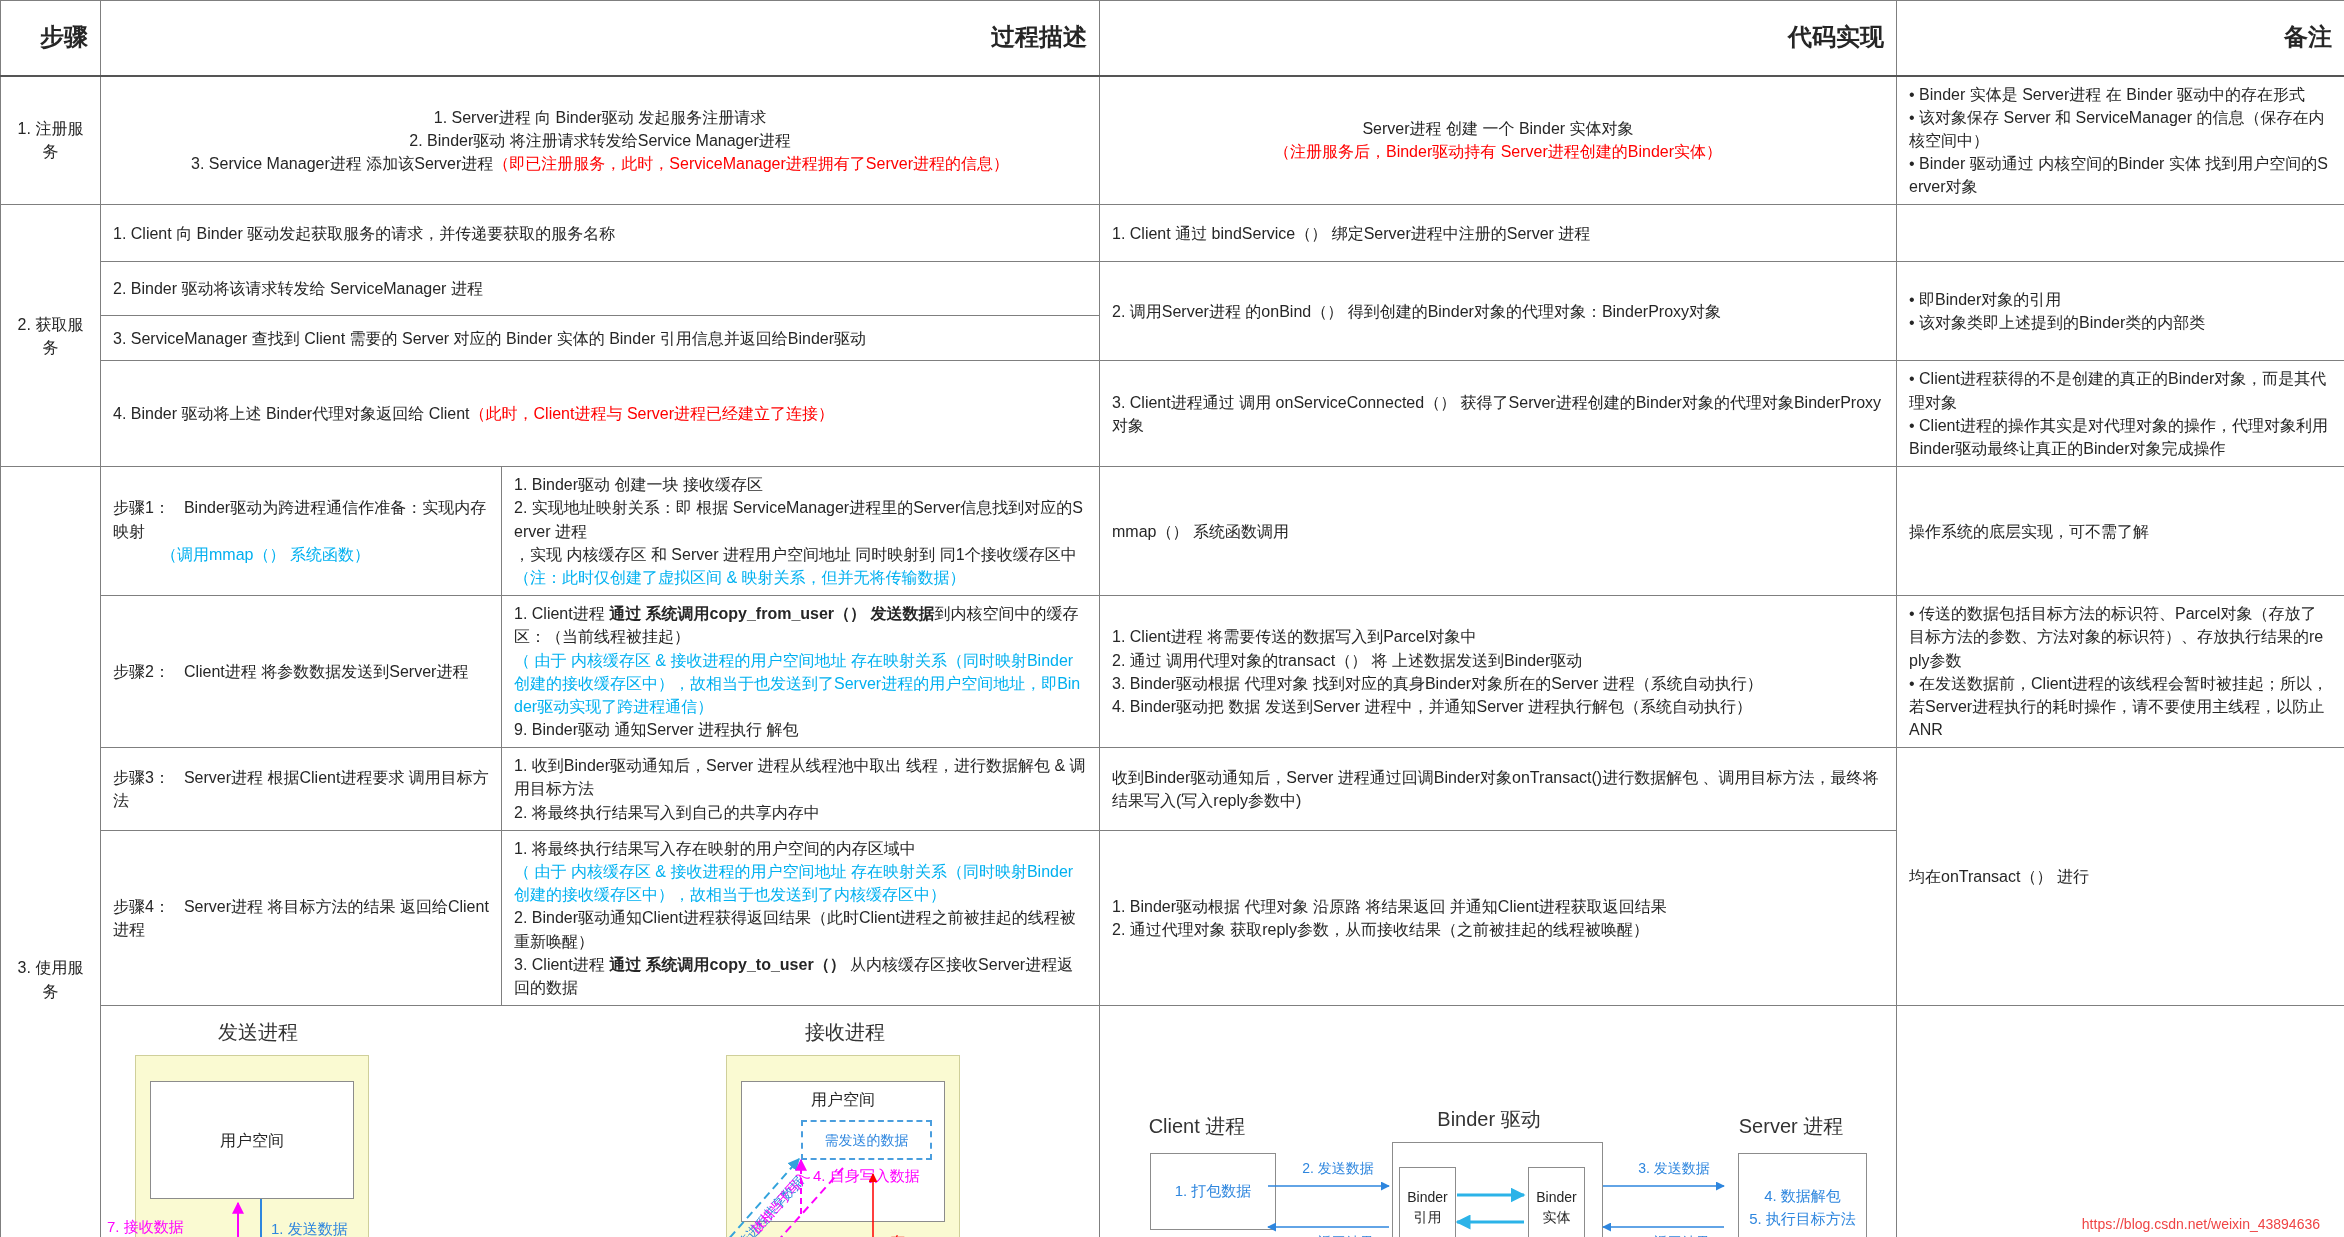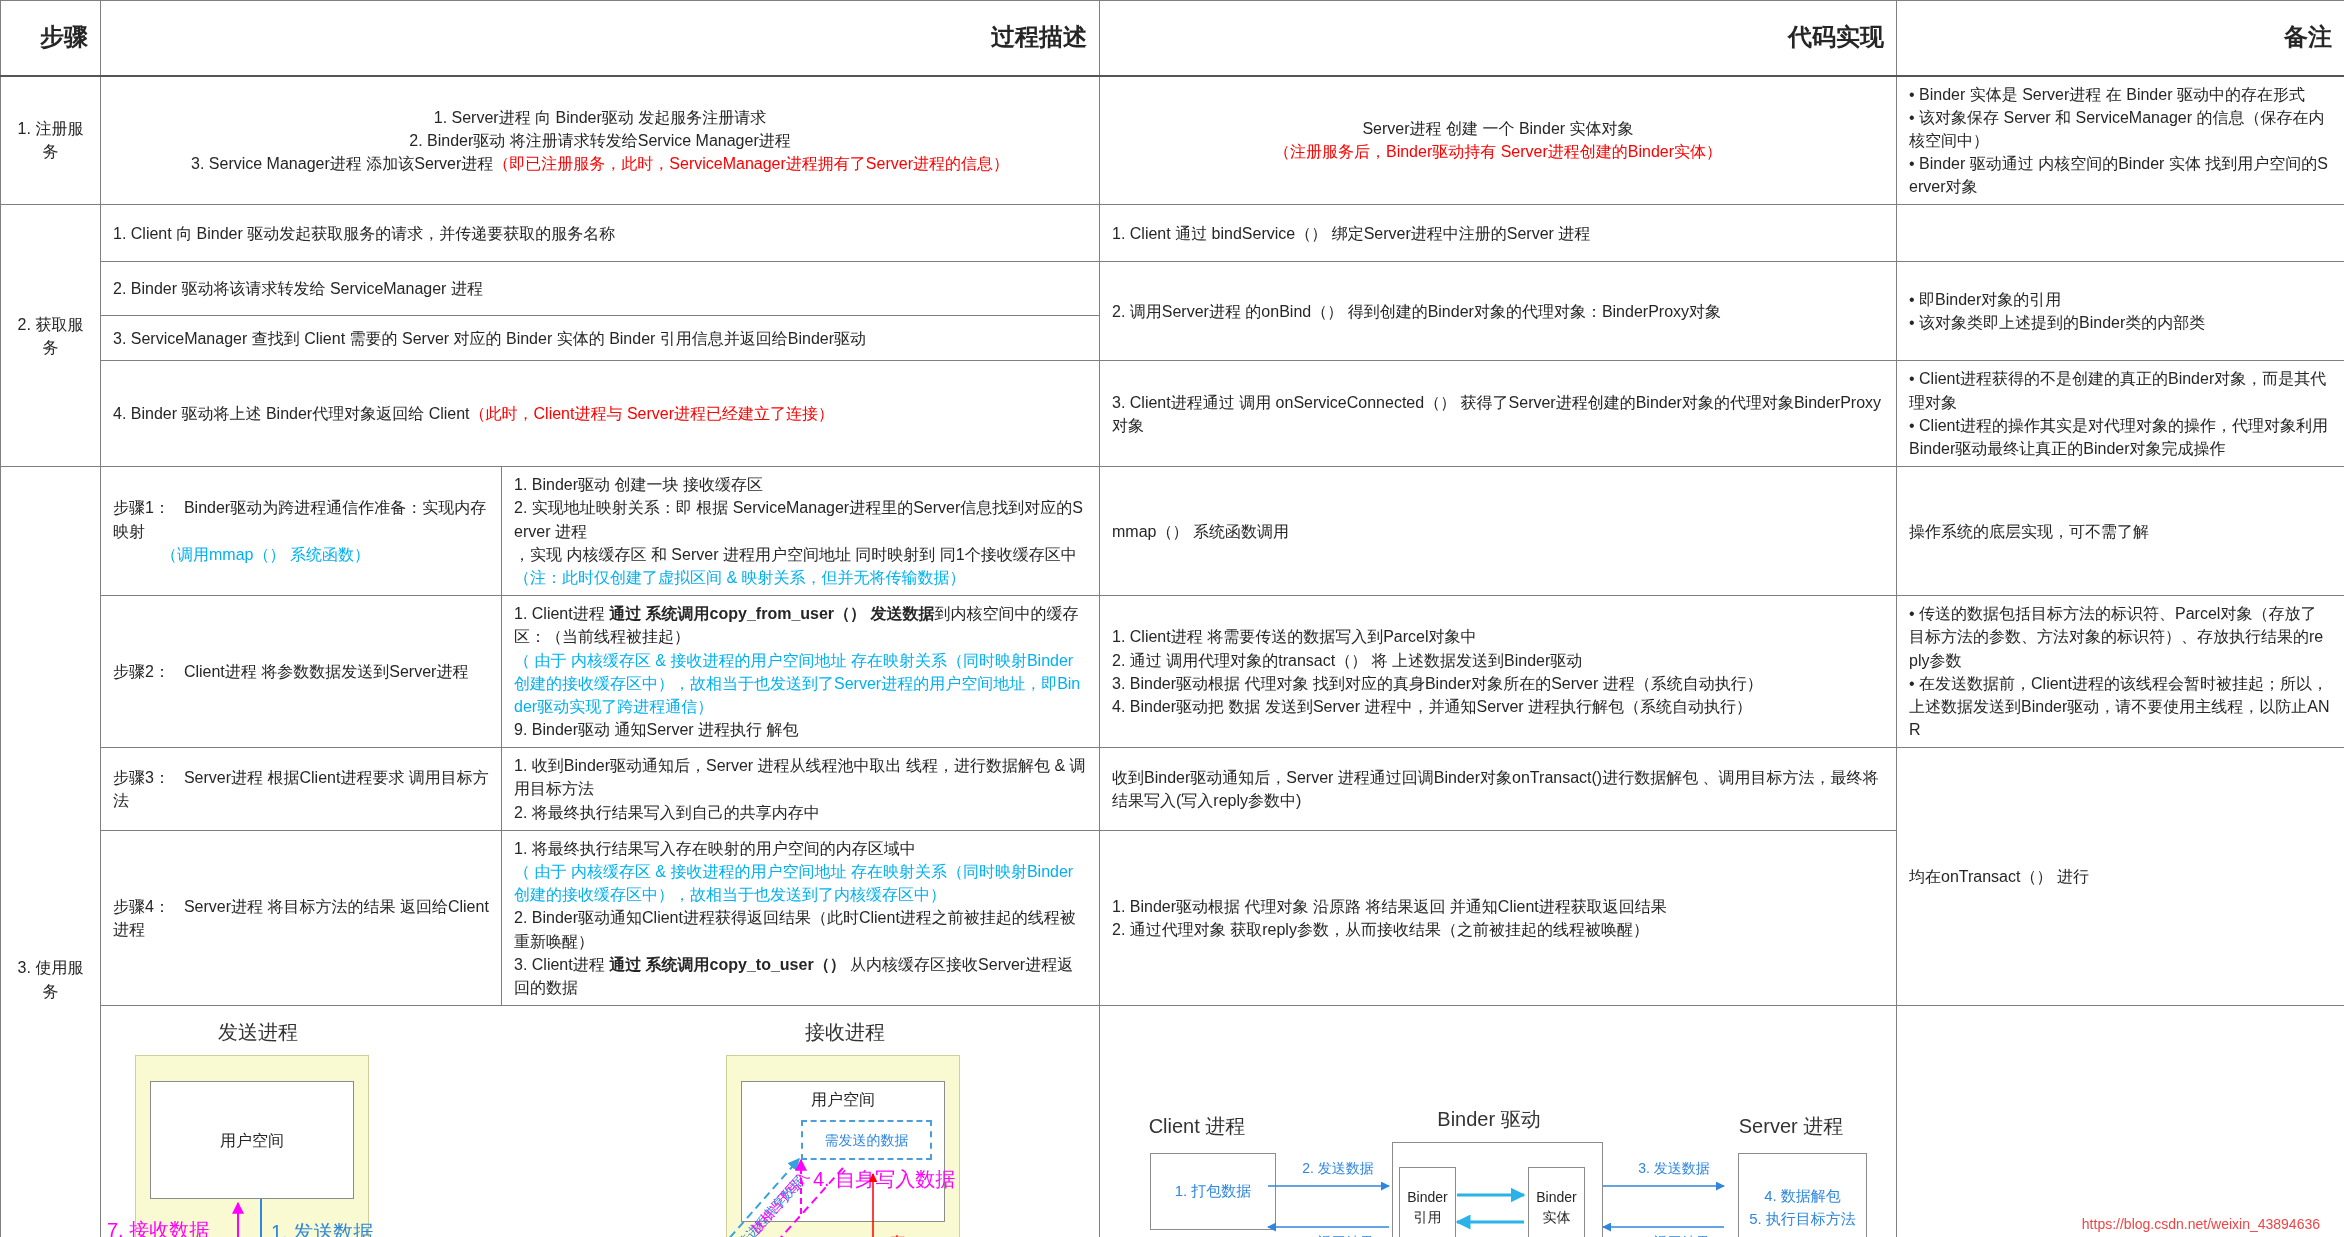--- a/index.html
+++ b/index.html
@@ -24,21 +24,21 @@
   
   .dcell{padding:0 !important;position:relative;vertical-align:top;}
   .dg{position:relative;width:100%;height:486px;}
   .abs{position:absolute;}
   .dg-title{position:absolute;font-size:20px;color:#333;text-align:center;}
   .ybox{position:absolute;background:#FAFAD2;border:1px solid #cfcf9a;}
   .wbox{position:absolute;background:#fff;border:1px solid #8c8c8c;}
   .flexc{display:flex;align-items:center;justify-content:center;text-align:center;}
   .dashbox{position:absolute;border:2px dashed #4a9ede;color:#2e86de;font-size:14px;
            display:flex;align-items:center;justify-content:center;background:transparent;}
-  .small-lab{position:absolute;font-size:20px;line-height:1.35;white-space:nowrap;}
+  .small-lab{position:absolute;font-size:15px;line-height:1.35;white-space:nowrap;}
   .m{color:#FF00FF;}
   .ab{color:#2e86de;}
   .rot{position:absolute;font-size:13px;line-height:1.3;transform:rotate(-48deg);transform-origin:0 0;}
   .vred{position:absolute;writing-mode:vertical-rl;color:#FF0000;font-size:15px;letter-spacing:2px;}
   .arrows{position:absolute;left:0;top:0;pointer-events:none;}
   .bluecell{color:#2e86de;font-size:15px;line-height:1.5;margin-left:10px;}
   .watermark{position:absolute;right:24px;bottom:5px;color:#ef4444;font-size:14px;}
   .slash-cell{text-align:center;font-size:16px;}
 </style>
 </head>
@@ -135,21 +135,21 @@
       <span class="ln">9. Binder驱动 通知Server 进程执行 解包</span>
     </td>
     <td class="codecell">
       <span class="ln">1. Client进程 将需要传送的数据写入到Parcel对象中</span>
       <span class="ln">2. 通过 调用代理对象的transact（） 将 上述数据发送到Binder驱动</span>
       <span class="ln">3. Binder驱动根据 代理对象 找到对应的真身Binder对象所在的Server 进程（系统自动执行）</span>
       <span class="ln">4. Binder驱动把 数据 发送到Server 进程中，并通知Server 进程执行解包（系统自动执行）</span>
     </td>
     <td class="note-cell">
       <span class="ln">• 传送的数据包括目标方法的标识符、Parcel对象（存放了目标方法的参数、方法对象的标识符）、存放执行结果的reply参数</span>
-      <span class="ln">• 在发送数据前，Client进程的该线程会暂时被挂起；所以，上述数据发送到Binder驱动，请不要使用主线程，以防止ANR</span>
+      <span class="ln">• 在发送数据前，Client进程的该线程会暂时被挂起；所以，若Server进程执行的耗时操作，请不要使用主线程，以防止ANR</span>
     </td>
   </tr>
 
   <tr style="height:48px">
     <td class="slabel">
       <span class="pfx">步骤3：</span><span>Server进程 根据Client进程要求 调用目标方法</span>
     </td>
     <td class="details">
       <span class="ln">1. 收到Binder驱动通知后，Server 进程从线程池中取出 线程，进行数据解包 &amp; 调用目标方法</span>
       <span class="ln">2. 将最终执行结果写入到自己的共享内存中</span>

